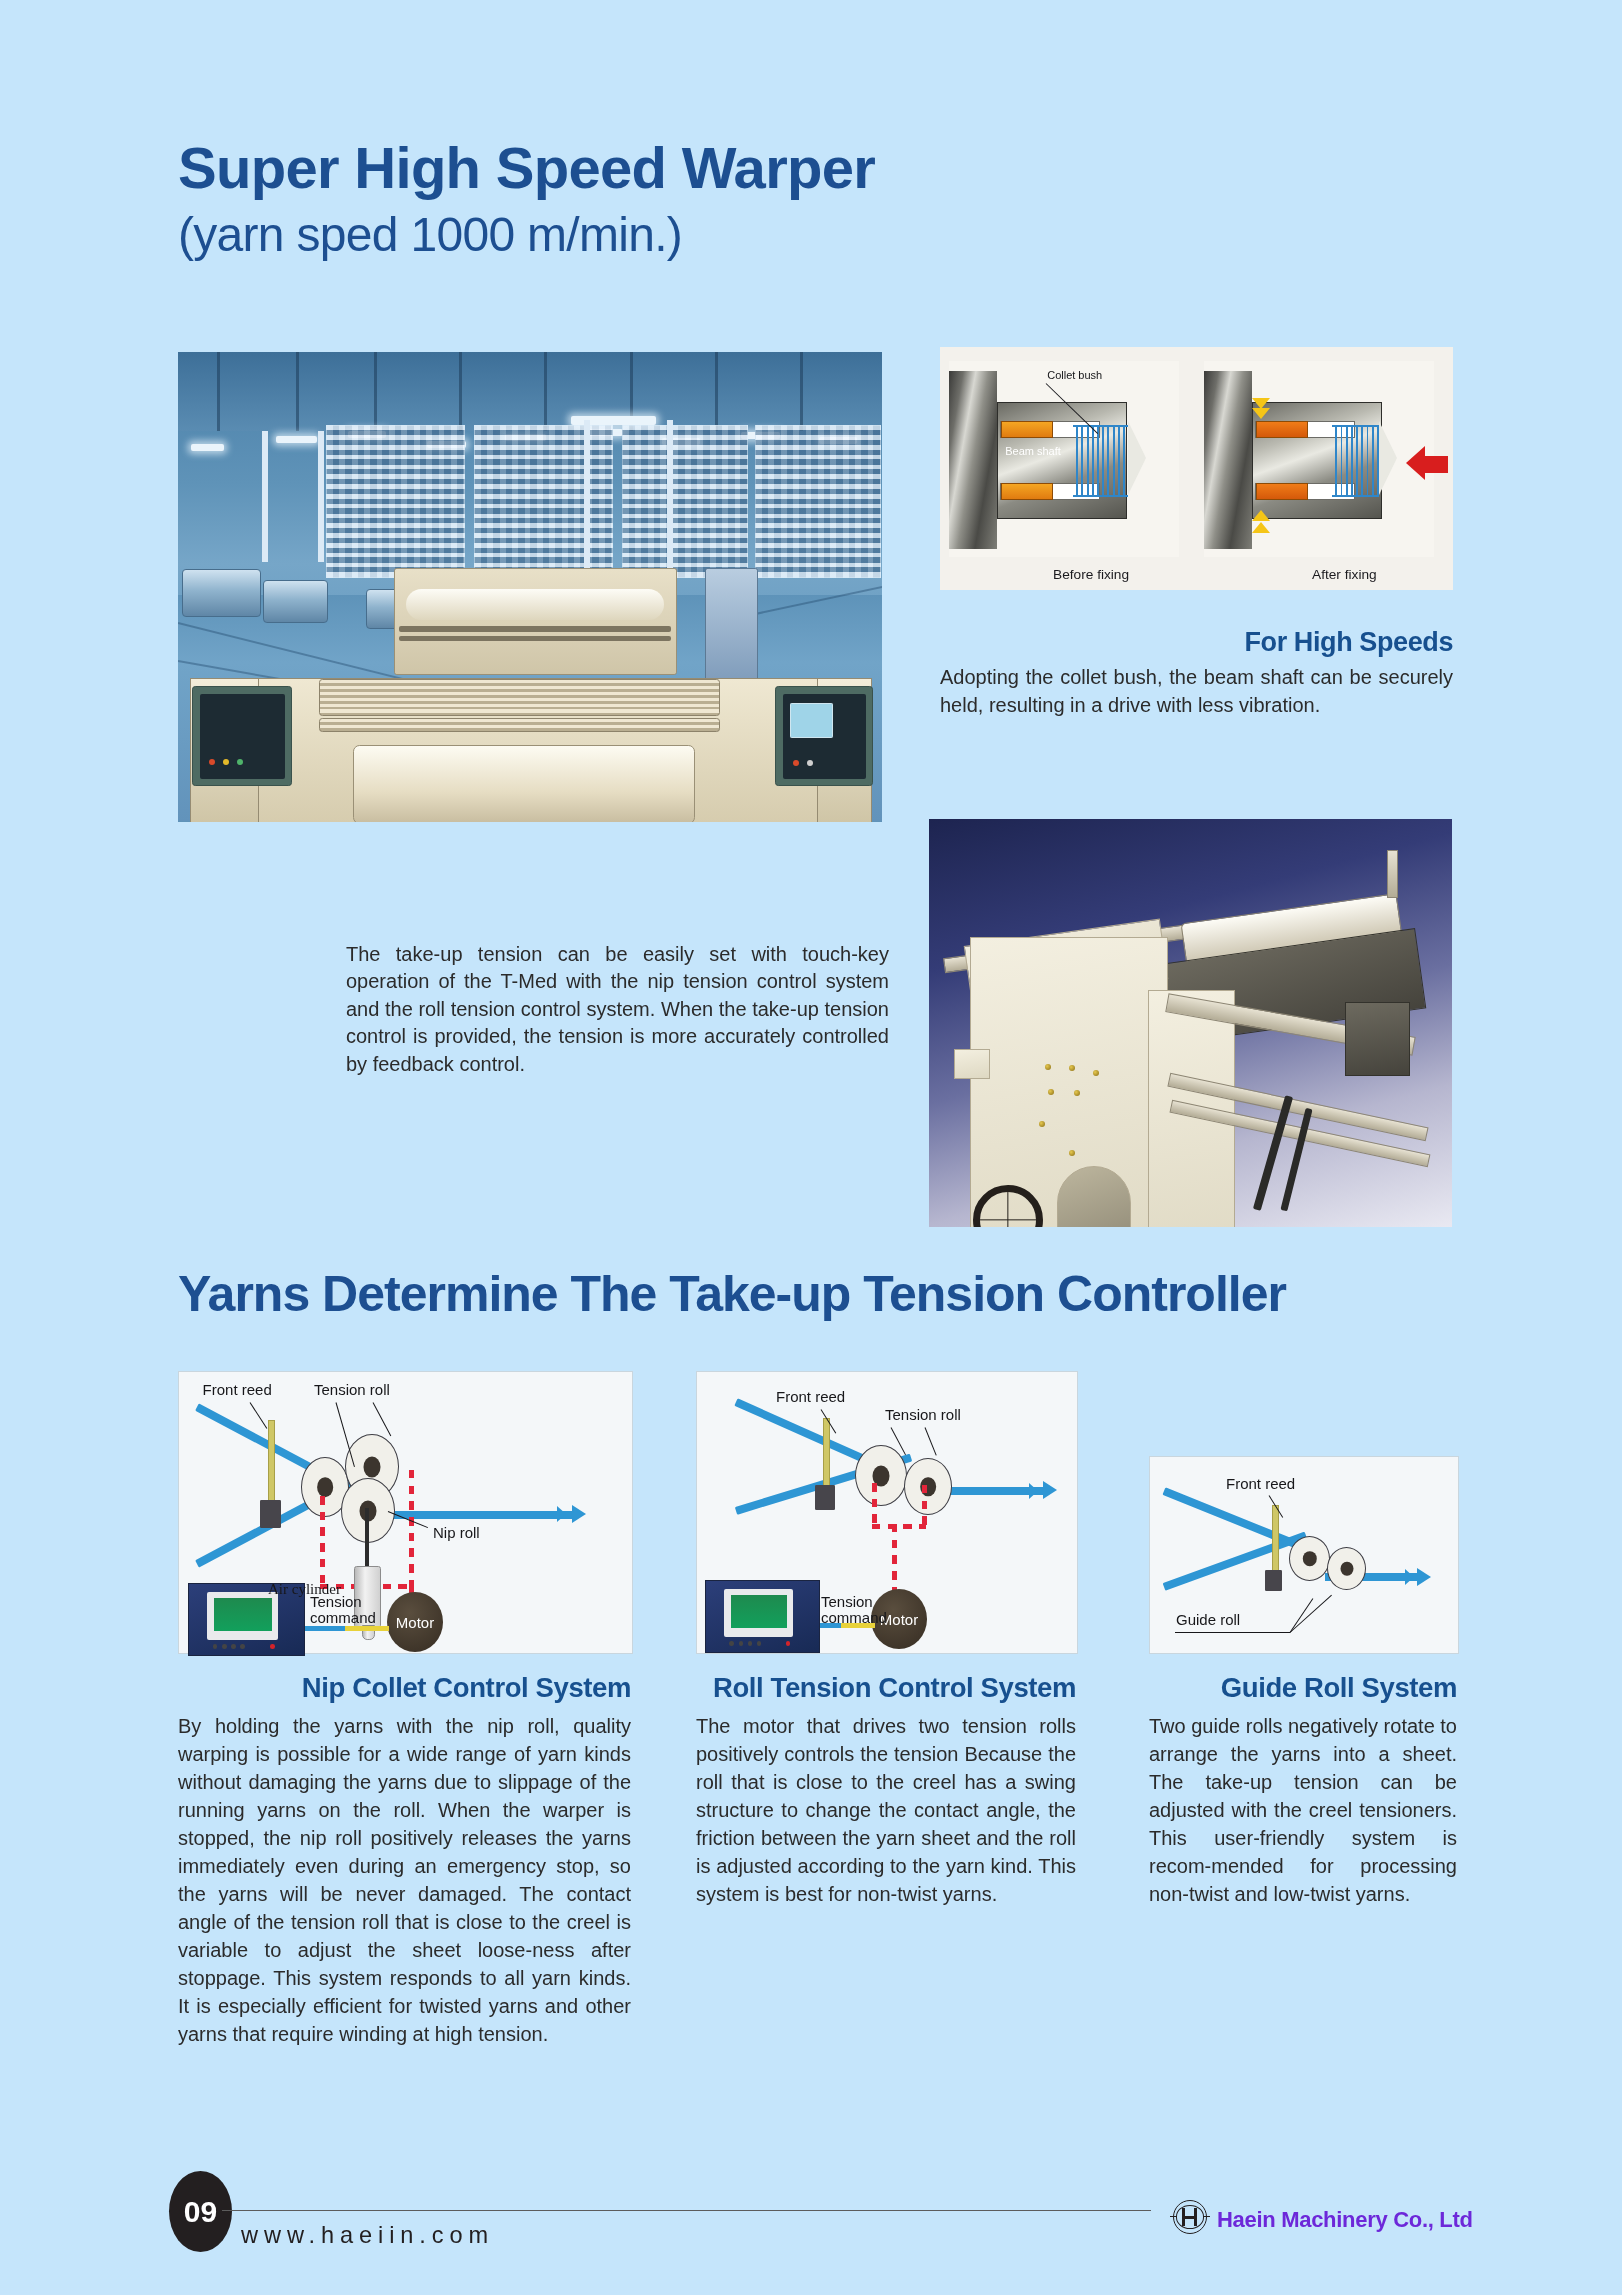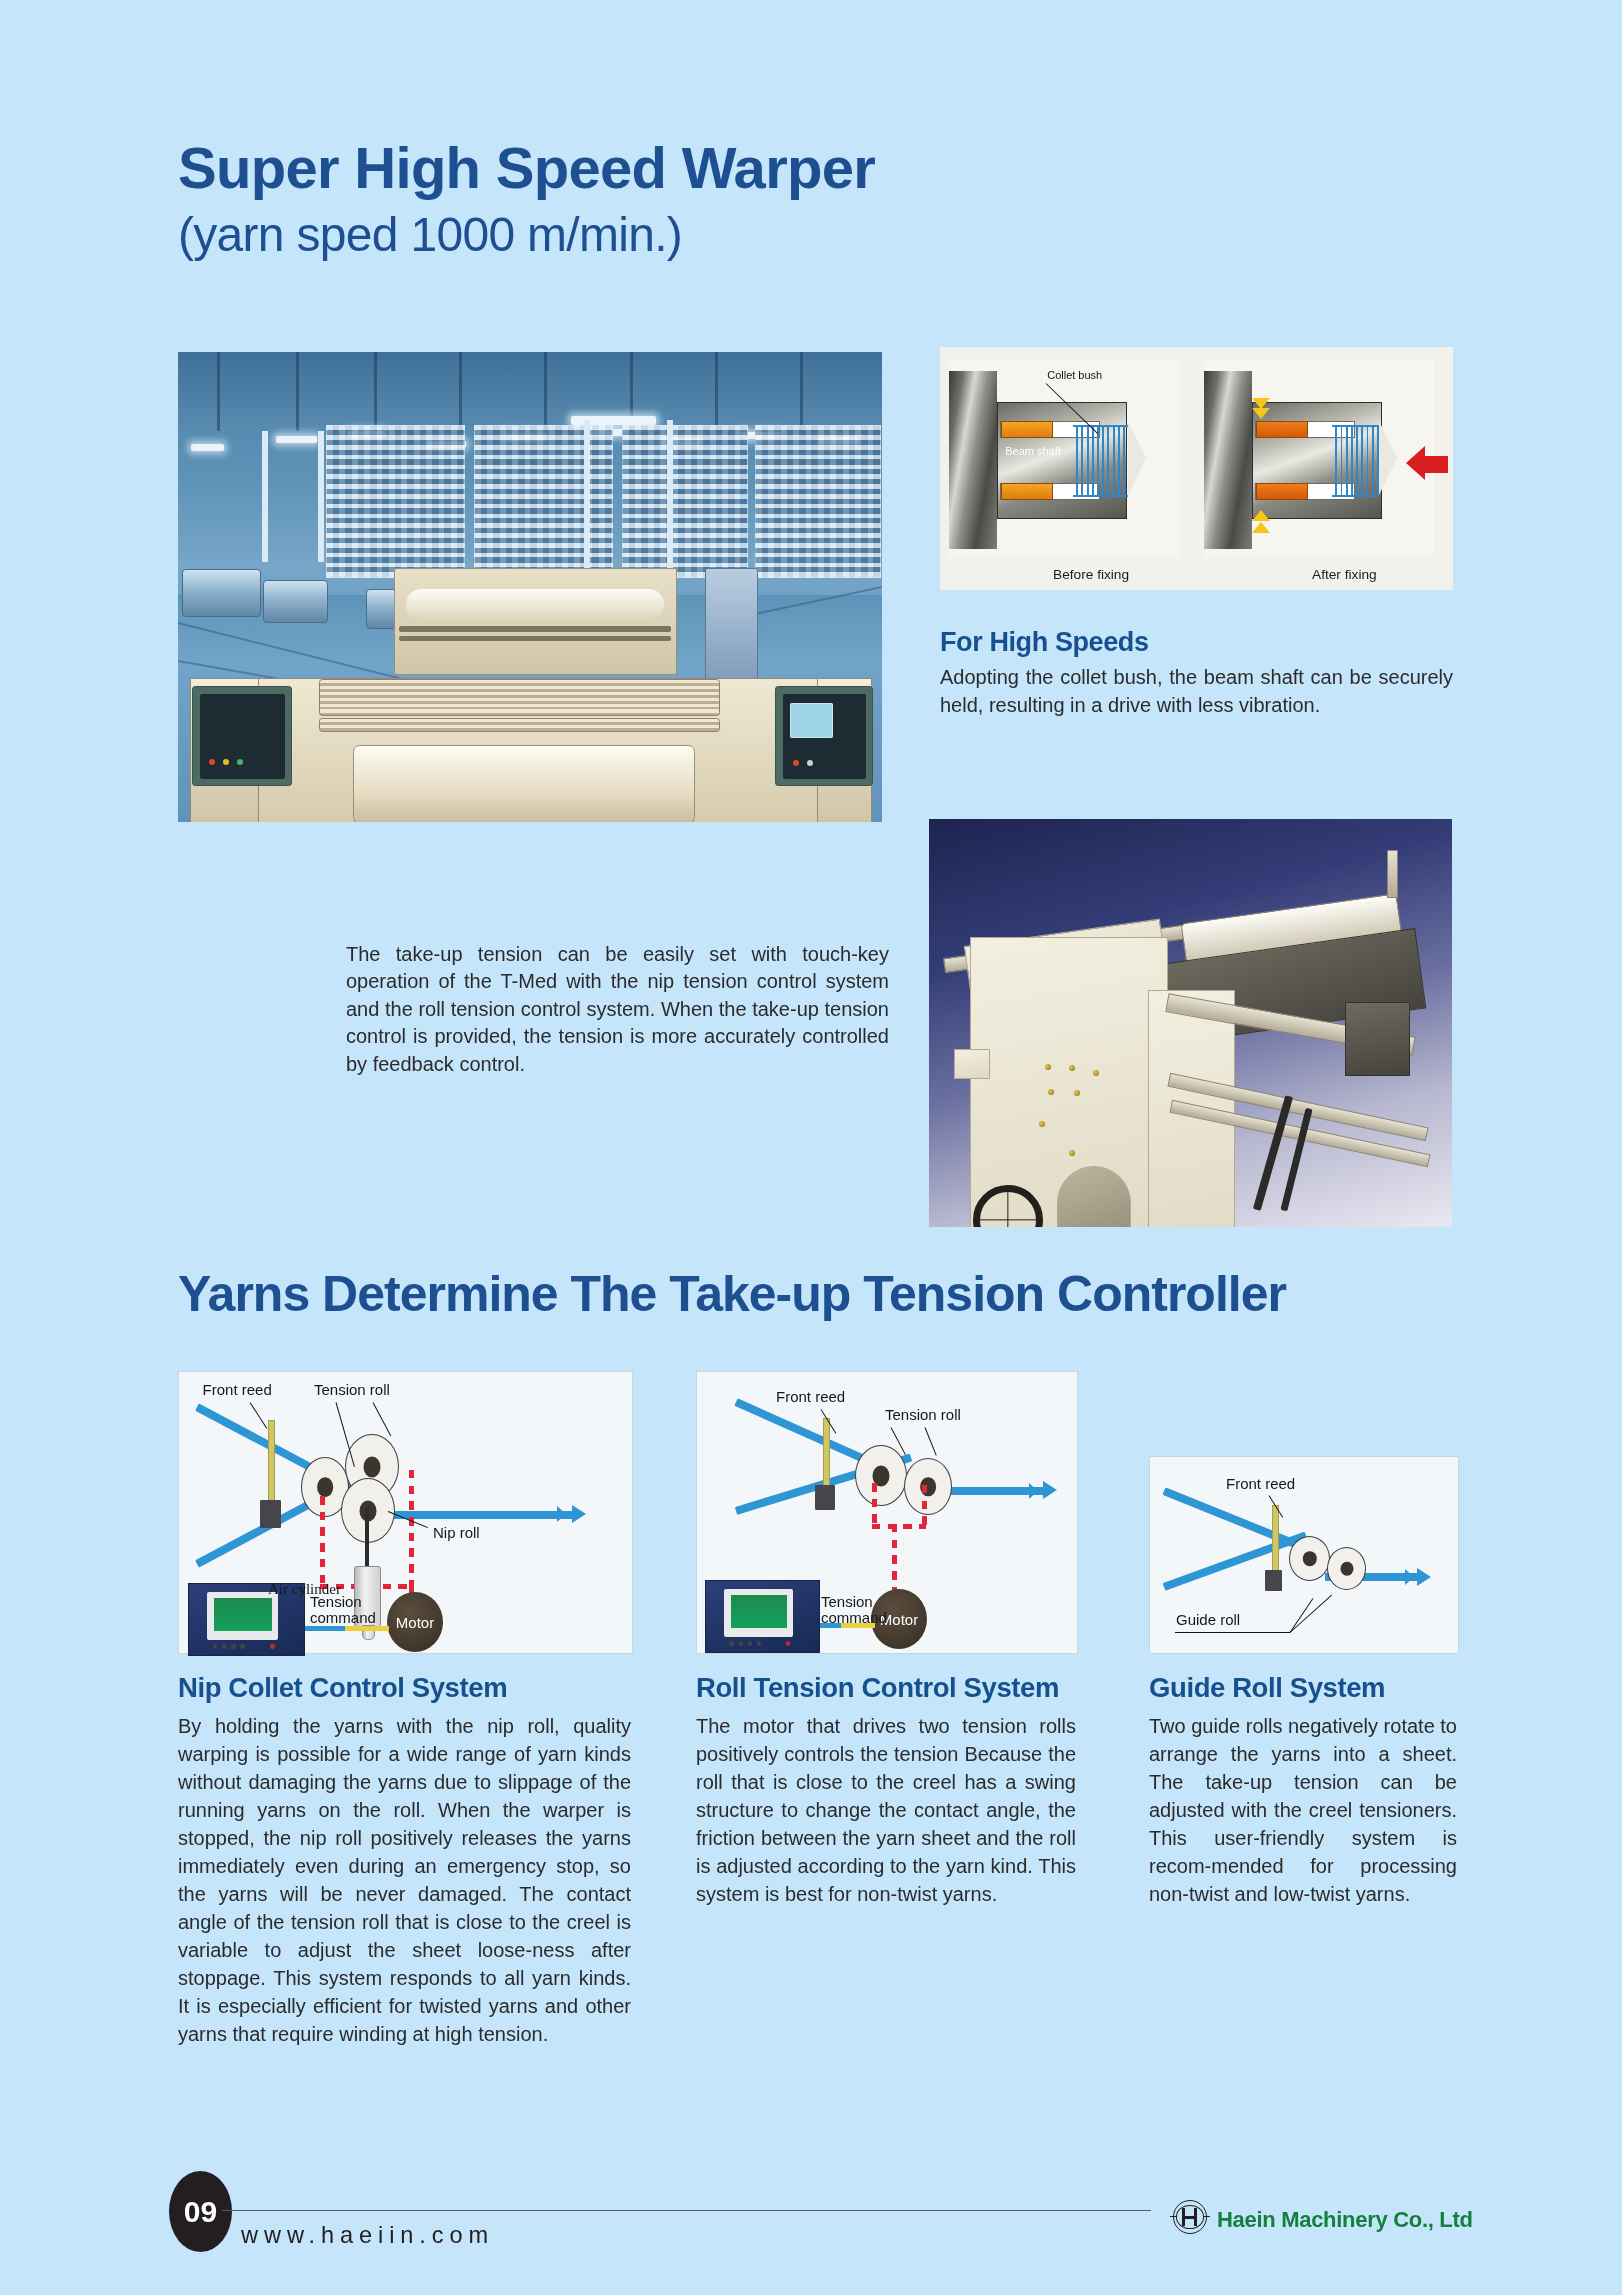--- a/index.html
+++ b/index.html
@@ -26,21 +26,21 @@
   }
   .section-title{
     position:absolute; left:178px; top:1269px;
     font-size:50px; font-weight:700; color:#1d4f91;
     letter-spacing:-1px; line-height:1.0;
   }
 
   
   .block-head{
     font-size:27px; font-weight:700; color:#17508f;
-    letter-spacing:-0.4px; margin:0 0 6.5px 0; line-height:1.1;
+    letter-spacing:-0.4px; margin:0 0 6.5px 0; line-height:1.1;text-align:right;
   }
   .block-body{
     font-size:20px; font-weight:400; color:#2b2b2b;
     line-height:1.37; text-align:justify; margin:0;
   }
 
   #high-speed-text{ position:absolute; left:940px; top:628px; width:513px; }
   #tension-text   { position:absolute; left:346px;  top:941px; width:543px; }
 
   
@@ -204,21 +204,21 @@
     color:#fff; font-size:30px; font-weight:600;
     display:flex; align-items:center; justify-content:center;
   }
   .footer-rule{ position:absolute; left:222px; top:2210px; width:929px; height:1.3px; background:#5c5c5c; }
   .footer-url{
     position:absolute; left:241px; top:2222px;
     font-size:23.6px; letter-spacing:5.9px; color:#231f20;
   }
   .footer-brand{
     position:absolute; left:1217px; top:2207px;
-    font-size:22px; font-weight:600; color:#15803d; letter-spacing:-0.3px;
+    font-size:22px; font-weight:600; color:#6d28d9; letter-spacing:-0.3px;
   }
   .brand-logo{ position:absolute; left:1173px; top:2200px; width:34px; height:34px; }
   .brand-logo .ring{ position:absolute; inset:0; border:1.6px solid #231f20; border-radius:50%; }
   .brand-logo .ring2{ position:absolute; left:2.6px; top:5.2px; right:2.6px; bottom:5.2px;
     border:1.6px solid #231f20; border-radius:50%; }
   .brand-logo .hbar{ position:absolute; background:#231f20; }
 </style>
 </head>
 <body>
 

